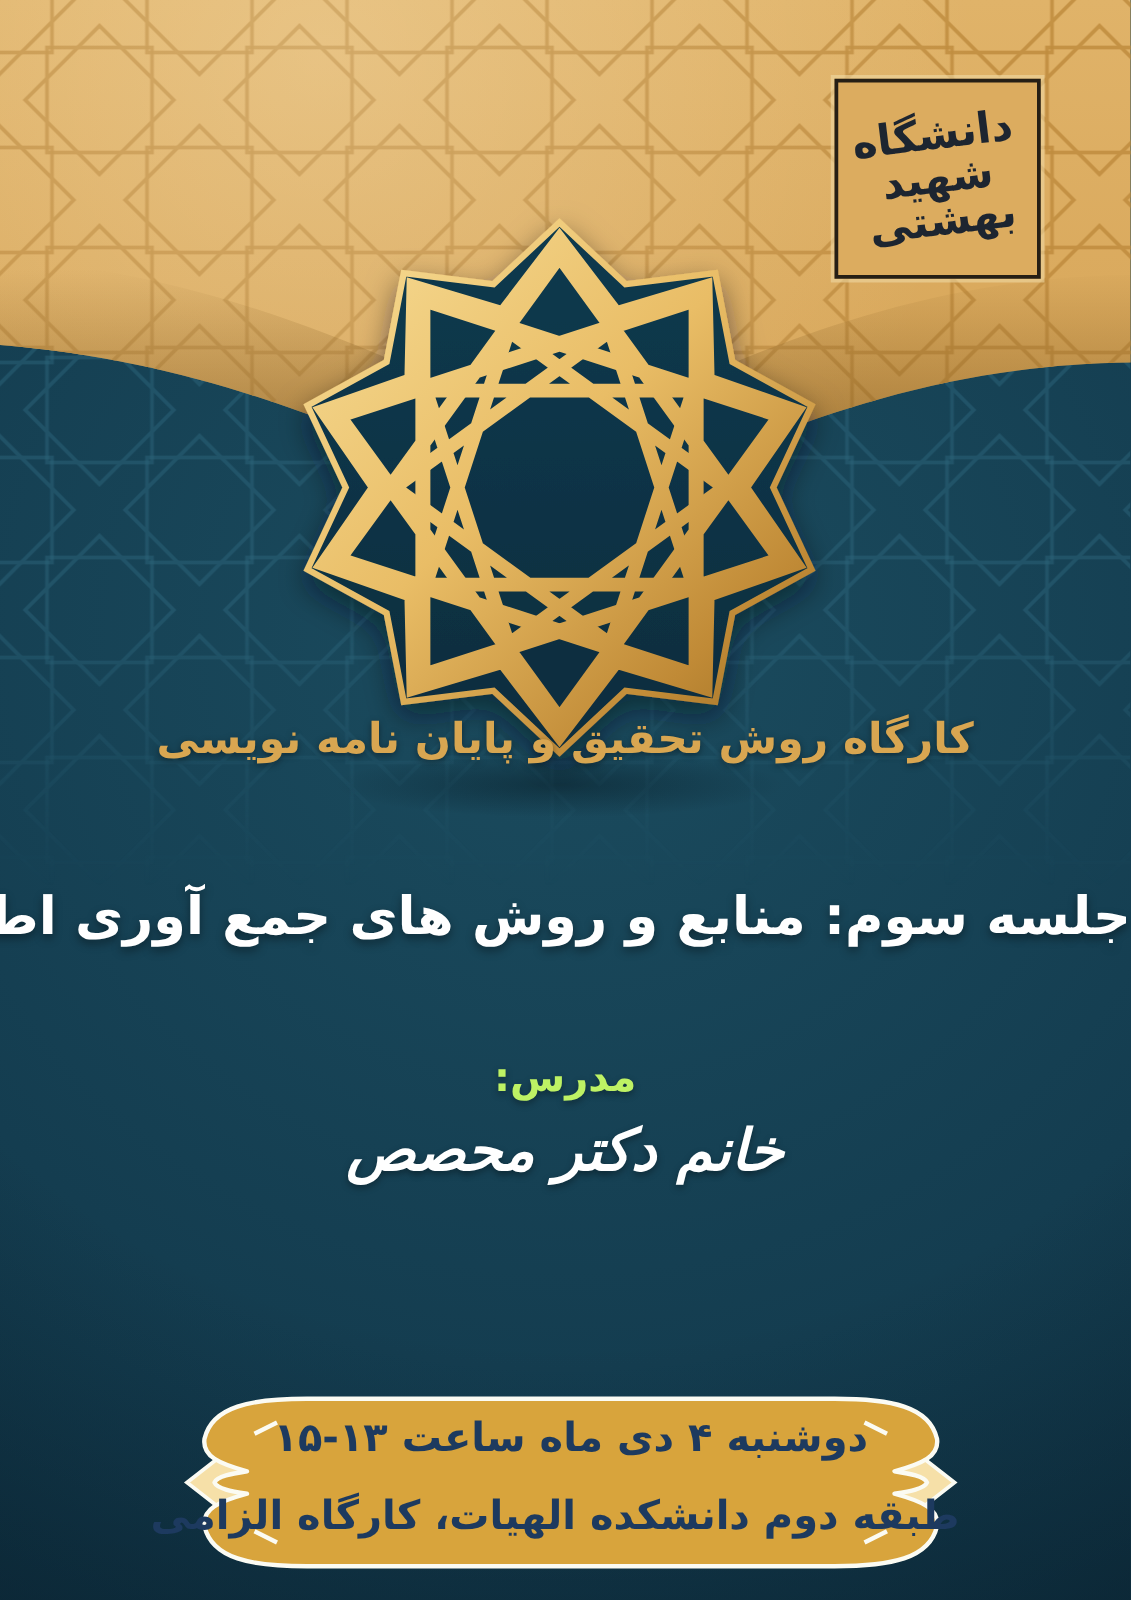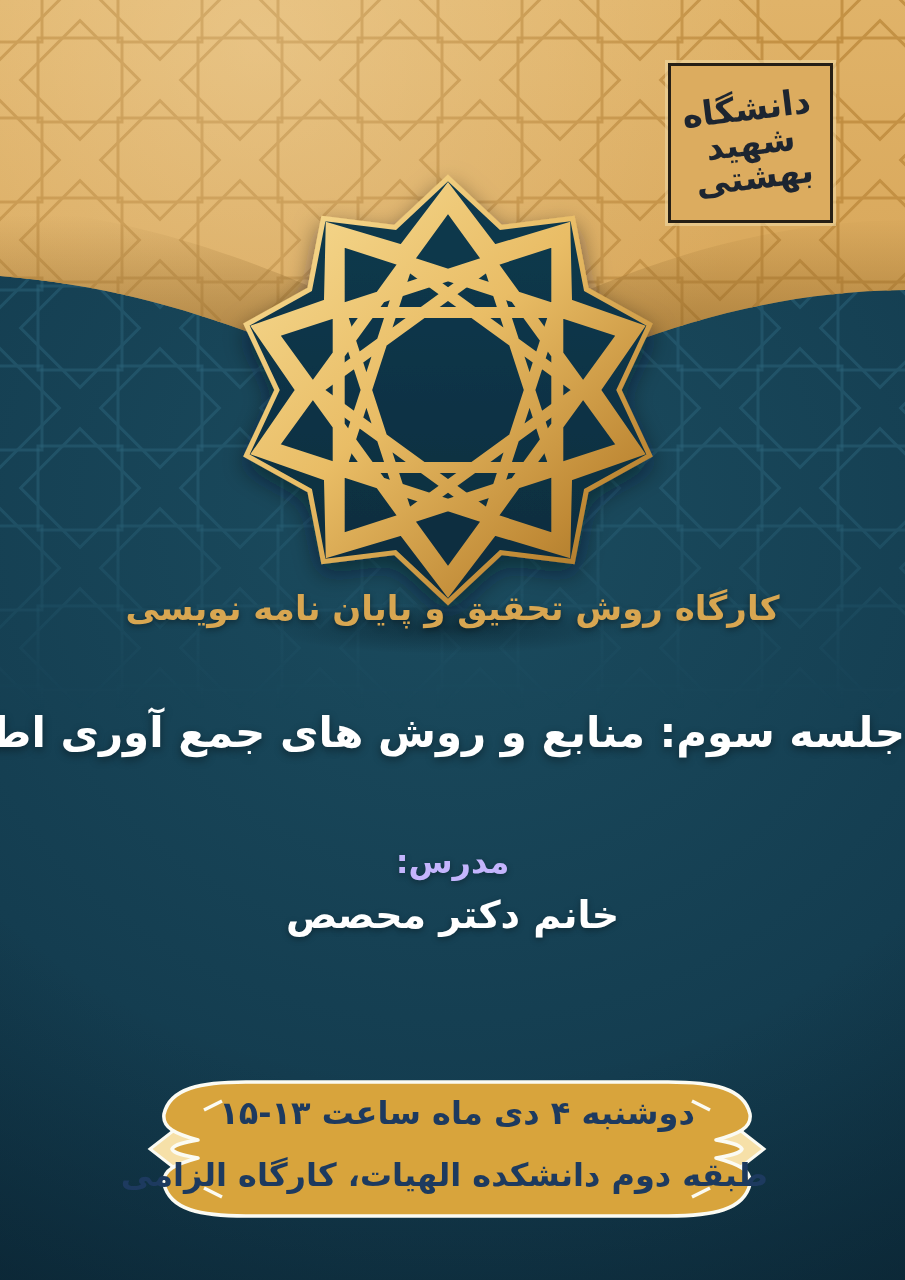--- a/index.html
+++ b/index.html
@@ -32,27 +32,27 @@
     display:flex;align-items:center;justify-content:center;
   }
   .logo-text{
     transform:rotate(-7deg);
     color:#1d2530;font-weight:bold;text-align:center;line-height:1.02;
     font-size:34px;
   }
   .logo-text div{white-space:nowrap;}
   
   .txt{left:0;right:0;text-align:center;font-weight:bold;white-space:nowrap;}
-  .workshop-title{top:588px;font-size:34px;color:#d8a651;text-shadow:0 2px 6px rgba(0,0,0,.4);}
+  .workshop-title{top:571px;font-size:34px;color:#d8a651;text-shadow:0 2px 6px rgba(0,0,0,.4);}
   .session-title{top:708px;font-size:42px;color:#ffffff;text-shadow:0 3px 8px rgba(0,0,0,.4);}
-  .instructor-label{top:843px;font-size:32px;color:#c4b5fd;text-shadow:0 2px 6px rgba(0,0,0,.35);}
-  .instructor-name{top:893px;font-size:38px;color:#ffffff;text-shadow:0 2px 6px rgba(0,0,0,.35);}
+  .instructor-label{top:843px;font-size:32px;color:#bef264;text-shadow:0 2px 6px rgba(0,0,0,.35);}
+  .instructor-name{top:893px;font-size:46px;color:#ffffff;text-shadow:0 2px 6px rgba(0,0,0,.35);font-style:italic;}
   .attendance-note{top:1010px;font-size:34px;color:#ffffff;text-shadow:0 2px 6px rgba(0,0,0,.35);}
   
-  .badge{left:146px;top:1078px;width:622px;height:142px;}
+  .badge{left:146px;top:1115px;width:622px;height:142px;}
   .badge svg{position:absolute;inset:0;}
   .badge .b-line{position:absolute;left:0;right:0;text-align:center;font-weight:bold;
     color:#1d3a5f;font-size:32px;white-space:nowrap;}
   .badge .b1{top:16px;}
   .badge .b2{top:78px;}
   .medallion{left:218px;top:160px;width:460px;height:520px;}
 </style>
 </head>
 <body>
 

